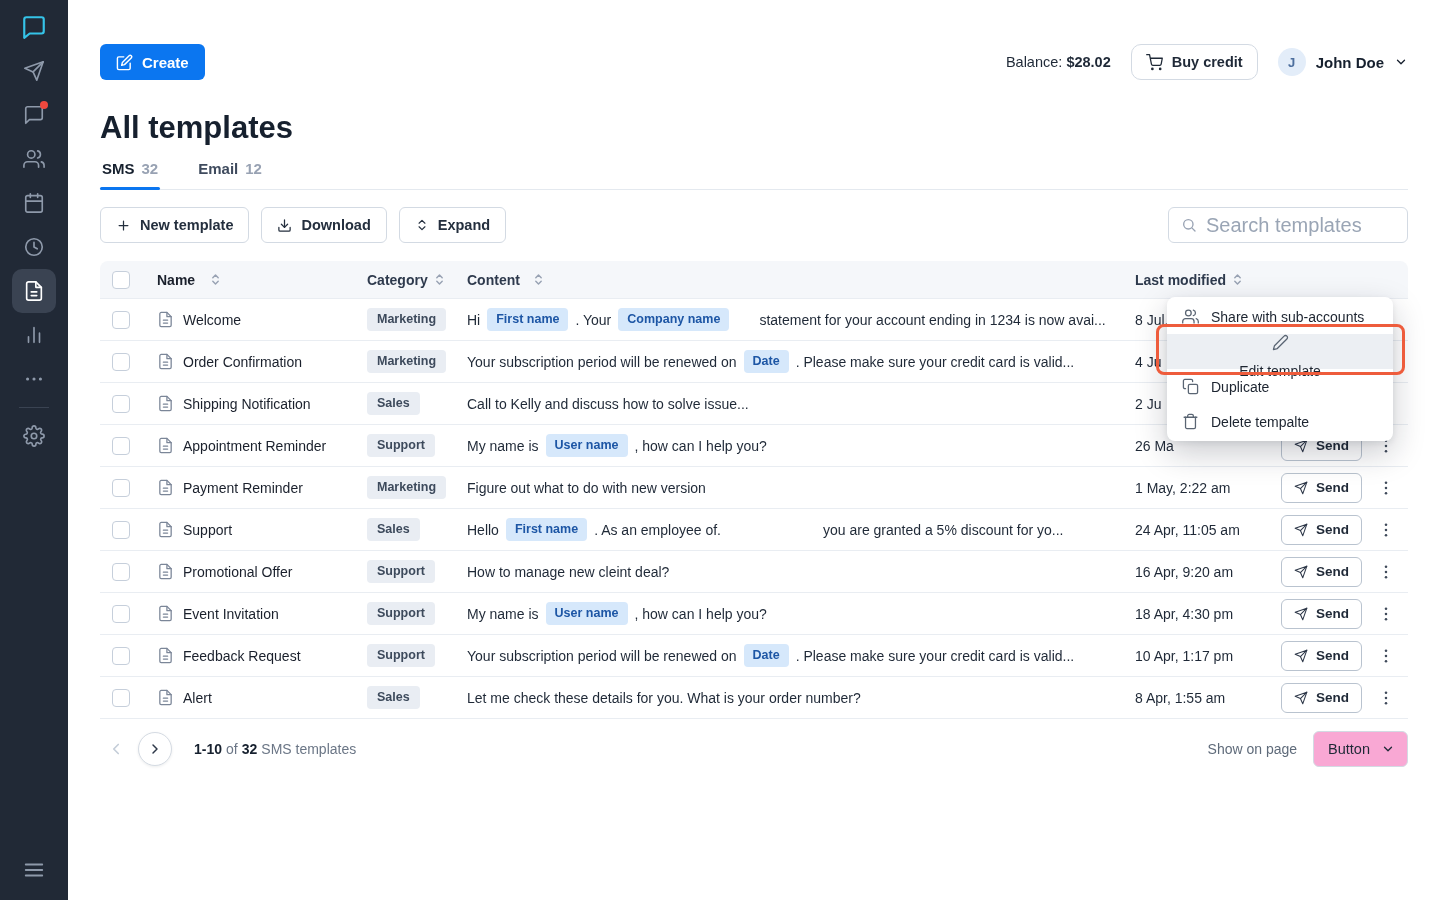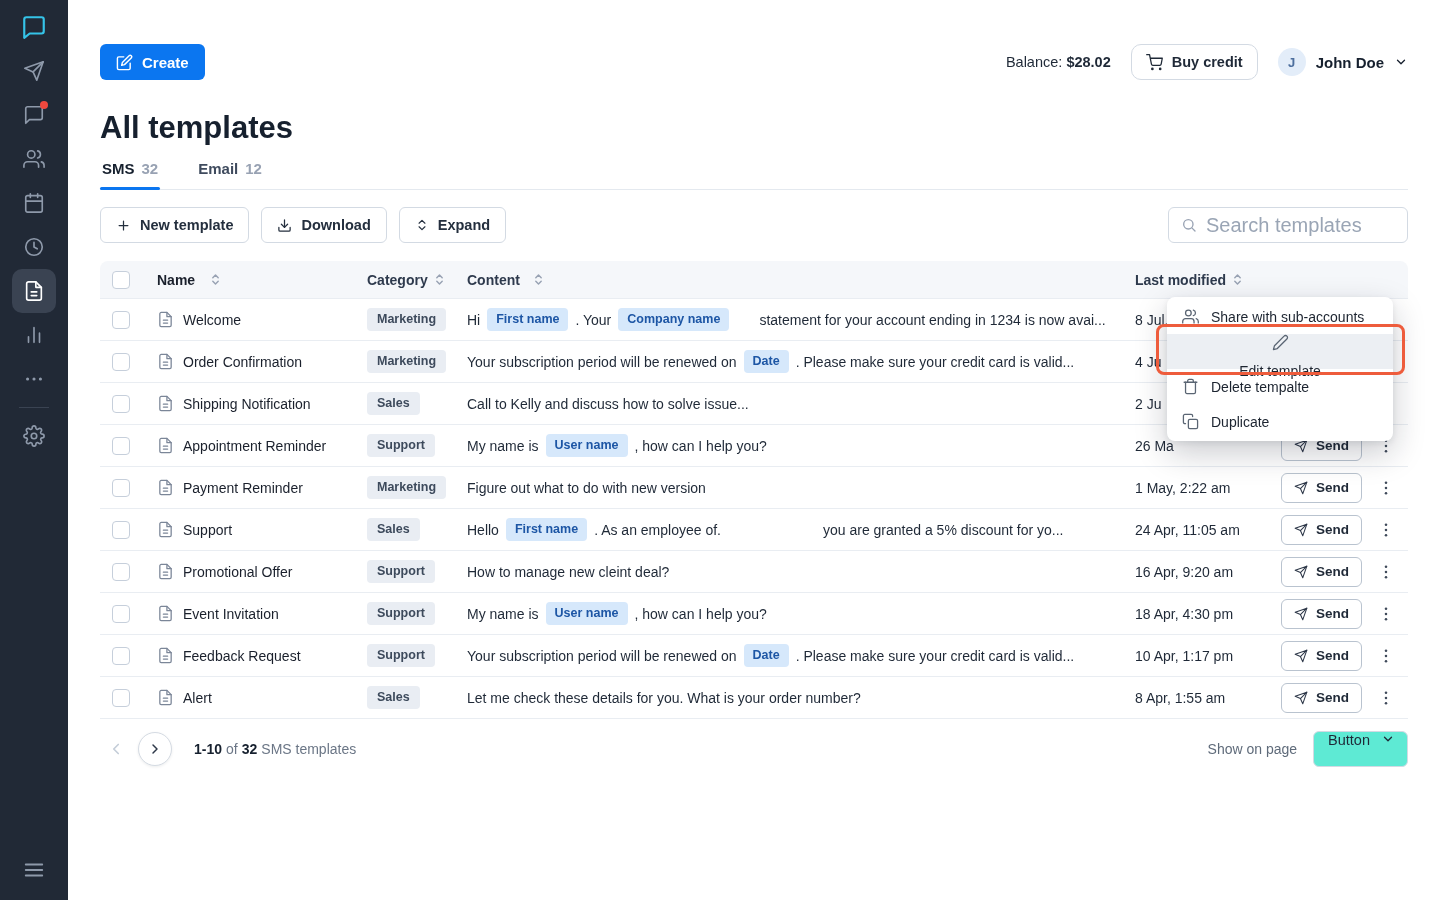--- a/index.html
+++ b/index.html
@@ -70,21 +70,21 @@
 
   
   .pagination { margin:12px 32px 0; display:flex; align-items:center; }
   .pg-prev { width:32px; height:36px; display:flex; align-items:center; justify-content:center; color:#c4cdd8; background:none; border:none; cursor:default; }
   .pg-next { width:34px; height:34px; border-radius:50%; border:1px solid #d5dbe3; background:#fff; display:flex; align-items:center; justify-content:center; color:#2d3748; box-shadow:0 1px 3px rgba(16,24,40,.08); cursor:pointer; margin-left:6px; }
   .pg-text { margin-left:22px; font-size:14px; color:#6b7686; }
   .pg-text span { margin-right:4px; }
   .pg-text .strong { color:#16202e; font-weight:700; }
   .pg-right { margin-left:auto; display:flex; align-items:center; gap:16px; }
   .show-label { font-size:14px; color:#5f6b7a; }
-  .btn-pagesize { display:flex; align-items:flex-start; gap:11px; height:36px; padding:0 12px 0 14px; border:1px solid #d3dae3; border-radius:6px; background:#5eead4; font-size:14.5px; color:#1f2937; font-family:inherit; cursor:pointer; }
+  .btn-pagesize { display:flex; align-items:center; gap:11px; height:36px; padding:0 12px 0 14px; border:1px solid #d3dae3; border-radius:6px; background:#f9a8d4; font-size:14.5px; color:#1f2937; font-family:inherit; cursor:pointer; }
 
   
   .menu { position:absolute; left:1099px; top:297px; width:226px; background:#fff; border-radius:8px; box-shadow:0 12px 32px rgba(16,24,40,.22), 0 2px 6px rgba(16,24,40,.08); padding:2px 0; z-index:40; }
   .menu-item { display:flex; align-items:center; gap:12px; height:35px; padding:0 15px; font-size:14px; color:#1c2430; cursor:pointer; white-space:nowrap; }
   .menu-item .mi { color:#5a6573; display:flex; }
   .menu-item.hl { background:#eceff3;flex-direction:column; }
   .annotation { position:absolute; left:1088px; top:324px; width:249px; height:51px; border:3px solid #ee5c3c; border-radius:8px; z-index:50; pointer-events:none; }
 </style>
 </head>
 <body>
@@ -810,31 +810,31 @@
         <span class="mi">
             <svg width="17" height="17">
               <use href="#i-pencil"></use>
             </svg>
           </span>
         <span>Edit template</span>
       </div>
       <div class="menu-item">
         <span class="mi">
             <svg width="17" height="17">
+              <use href="#i-copy"></use>
+            </svg>
+          </span>
+        <span>Duplicate</span>
+      </div>
+      <div class="menu-item">
+        <span class="mi">
+            <svg width="17" height="17">
               <use href="#i-trash"></use>
             </svg>
           </span>
         <span>Delete tempalte</span>
       </div>
-      <div class="menu-item">
-        <span class="mi">
-            <svg width="17" height="17">
-              <use href="#i-copy"></use>
-            </svg>
-          </span>
-        <span>Duplicate</span>
-      </div>
     </div>
 
     <div class="annotation"></div>
 
   </div>
 </div>
 
 </body></html>

